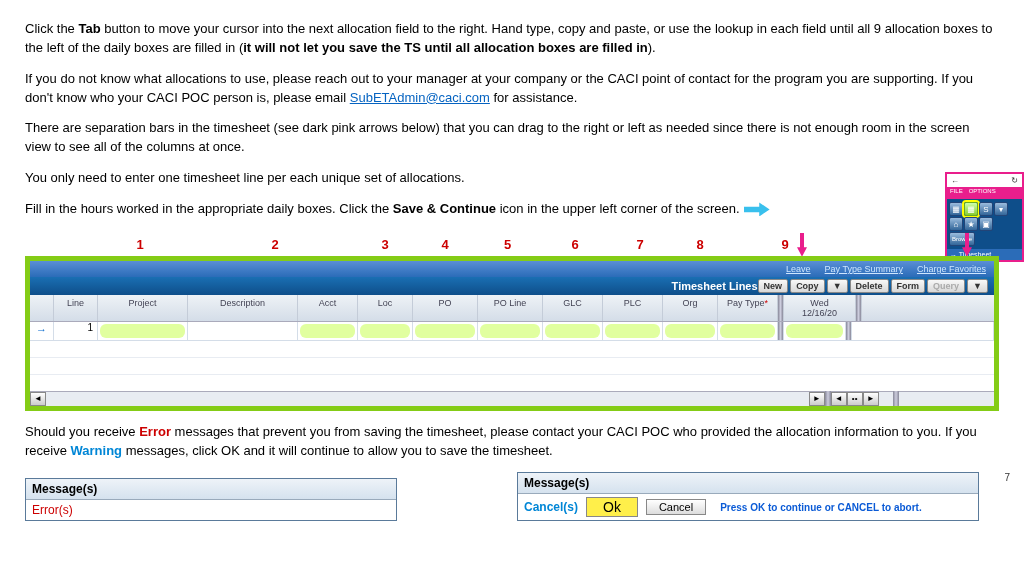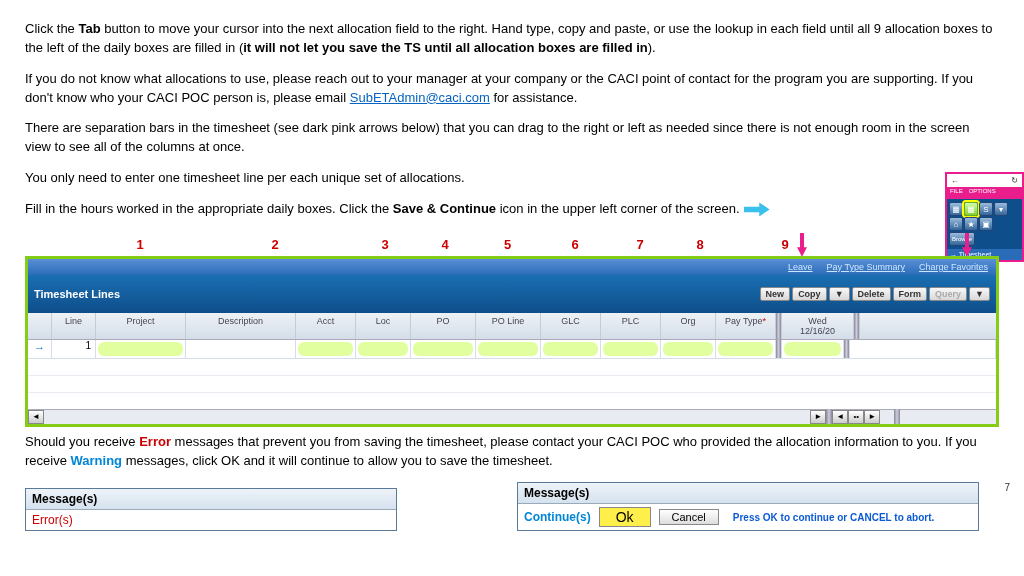--- a/index.html
+++ b/index.html
@@ -1,24 +1,24 @@
 <!DOCTYPE html>
 <html><head>
 <meta charset="utf-8">
 <style>
 body{margin:0;padding:20px 25px;font-family:Arial,sans-serif;font-size:13px;color:#000;width:1024px;box-sizing:border-box}
 p{margin:0 0 12px;line-height:1.45}
 .bold{font-weight:bold}
 a{color:#0563c1;text-decoration:underline}
 .col-nums{display:flex;color:#c00;font-weight:bold;font-size:13px;padding:6px 0 4px 60px}
 .col-nums span{display:inline-block;text-align:center}
-.ts-wrap{border:3px solid #84cc16;position:relative;margin-bottom:6px}
+.ts-wrap{border:5px solid #84cc16;position:relative;margin-bottom:12px}
 .ts-top{background:linear-gradient(#5a8fd6,#2b6cb8);height:16px;display:flex;justify-content:flex-end;align-items:center;font-size:9px;color:#cde6ff;padding-right:8px;gap:14px}
 .ts-top span{text-decoration:underline;cursor:pointer}
-.ts-title{background:linear-gradient(#1a6fb3,#0e4e8a);color:#fff;font-weight:bold;font-size:11px;padding:12px 6px;display:flex;justify-content:space-between;align-items:center}
+.ts-title{background:linear-gradient(#1a6fb3,#0e4e8a);color:#fff;font-weight:bold;font-size:11px;padding:2px 6px;display:flex;justify-content:flex-end;align-items:center}
 .ts-btns{display:flex;gap:2px}
 .ts-btn{background:linear-gradient(#f8f8f8,#d8d8d8);border:1px solid #888;color:#333;font-size:9px;padding:1px 5px;border-radius:2px}
 .ts-btn.dim{color:#aaa}
 .ts-hdr{display:flex;background:linear-gradient(#eef2f6,#d4dde8);font-size:9px;color:#445;border-bottom:1px solid #aab}
 .ts-hdr div{border-right:1px solid #c4ccd8;padding:3px 2px;text-align:center;box-sizing:border-box}
 .ts-row{display:flex;background:#fff;height:18px;border-bottom:1px solid #d4dde8}
 .ts-row div{border-right:1px solid #d4dde8;box-sizing:border-box;height:100%}
 .hl{position:relative}
 .hl::after{content:"";position:absolute;left:2px;right:2px;top:2px;bottom:2px;background:rgba(200,255,80,.55);border-radius:6px}
 .empty-rows{height:50px;background:repeating-linear-gradient(#fff,#fff 16px,#e8ecf2 16px,#e8ecf2 17px)}
@@ -173,19 +173,19 @@
 <div class="pgnum">7</div>
 
 <div class="boxes">
   <div class="msg-box">
     <div class="msg-h">Message(s)</div>
     <div class="msg-err">Error(s)</div>
   </div>
   <div class="msg-box" style="width:460px">
     <div class="msg-h">Message(s)</div>
     <div class="msg-warn-row">
-      <span class="msg-warn">Continue(s)</span>
+      <span class="msg-warn">Cancel(s)</span>
       <button class="btn-y">Ok</button>
       <button class="btn-g">Cancel</button>
       <span class="msg-hint">Press OK to continue or CANCEL to abort.</span>
     </div>
   </div>
 </div>
 
 </body></html>

